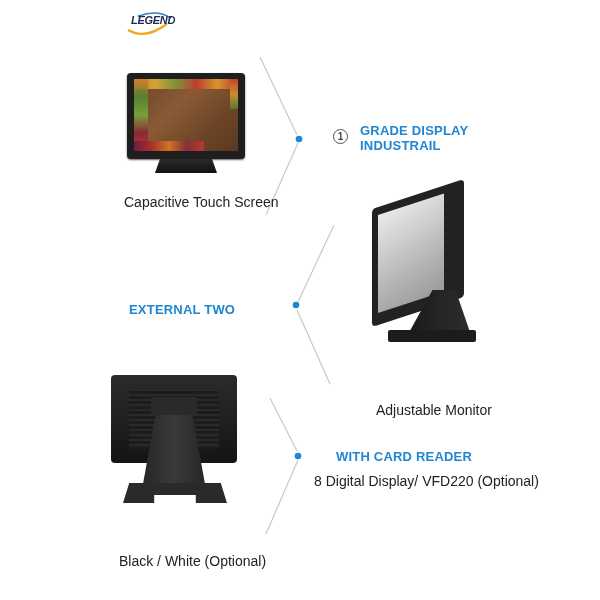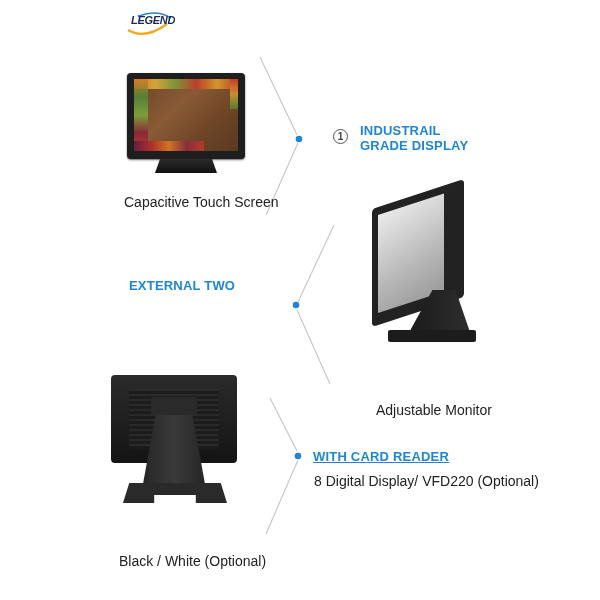--- a/index.html
+++ b/index.html
@@ -46,38 +46,38 @@
       <div style="position:absolute;left:0;bottom:0;width:70px;height:10px;background:linear-gradient(90deg,#5b1a40,#b22a2a,#e07a22,#8b2a40,#c2392c);opacity:.85"></div>
       <div style="position:absolute;right:0;top:0;width:8px;height:30px;background:linear-gradient(180deg,#c33a2b,#e0a02a,#4b8a36);opacity:.8"></div>
     </div>
   </div>
   <div style="position:absolute;left:28px;top:86px;width:62px;height:14px;background:linear-gradient(180deg,#2a2a2a,#111);clip-path:polygon(8% 0,92% 0,100% 100%,0 100%);"></div>
 </div>
 <div class="abs caption" style="left:124px;top:194px;">Capacitive Touch Screen</div>
 
 <div class="abs num-circle" style="left:333px;top:129px;">1</div>
 <div class="abs feature-title" style="left:360px;top:123px;">
+  <div>GRADE DISPLAY</div>
   <div>INDUSTRAIL</div>
-  <div>GRADE DISPLAY</div>
 </div>
 
-<div class="abs feature-title" style="left:129px;top:278px;">
+<div class="abs feature-title" style="left:129px;top:302px;">
   <div>EXTERNAL TWO</div>
 </div>
 
 <div class="abs" style="left:368px;top:190px;width:110px;height:160px;">
   <div style="position:absolute;left:4px;top:4px;width:92px;height:118px;background:#222;transform:skewY(-18deg);border-radius:4px;">
     <div style="position:absolute;left:6px;top:8px;width:66px;height:98px;background:linear-gradient(160deg,#eaeaea,#b8b8b8 60%,#9a9a9a);"></div>
   </div>
   <div style="position:absolute;left:38px;top:100px;width:66px;height:48px;background:linear-gradient(90deg,#1a1a1a,#2e2e2e);clip-path:polygon(40% 0,75% 0,100% 100%,0 100%);"></div>
   <div style="position:absolute;left:20px;top:140px;width:88px;height:12px;background:#1c1c1c;border-radius:2px;"></div>
 </div>
 <div class="abs caption" style="left:376px;top:402px;text-align:right;">Adjustable Monitor</div>
 
-<div class="abs feature-title" style="left:313px;top:449px;text-decoration:underline;">WITH CARD READER</div>
+<div class="abs feature-title" style="left:336px;top:449px;">WITH CARD READER</div>
 <div class="abs caption" style="left:314px;top:473px;">8 Digital Display/ VFD220 (Optional)</div>
 
 <div class="abs" style="left:111px;top:375px;width:130px;height:135px;">
   <div style="position:absolute;left:0;top:0;width:126px;height:88px;background:linear-gradient(180deg,#2b2b2b,#141414);border-radius:4px;">
     <div style="position:absolute;left:18px;top:14px;width:90px;height:60px;background:repeating-linear-gradient(0deg,#1c1c1c 0 3px,#2a2a2a 3px 5px);border-radius:3px;"></div>
   </div>
   <div style="position:absolute;left:40px;top:22px;width:46px;height:18px;background:#2a2a2a;border-radius:2px;"></div>
   <div style="position:absolute;left:30px;top:40px;width:66px;height:80px;background:linear-gradient(90deg,#252525,#3a3a3a,#252525);clip-path:polygon(22% 0,78% 0,100% 100%,0 100%);"></div>
   <div style="position:absolute;left:12px;top:108px;width:104px;height:20px;background:#2a2a2a;clip-path:polygon(6% 0,94% 0,100% 100%,70% 100%,70% 60%,30% 60%,30% 100%,0 100%);"></div>
 </div>

